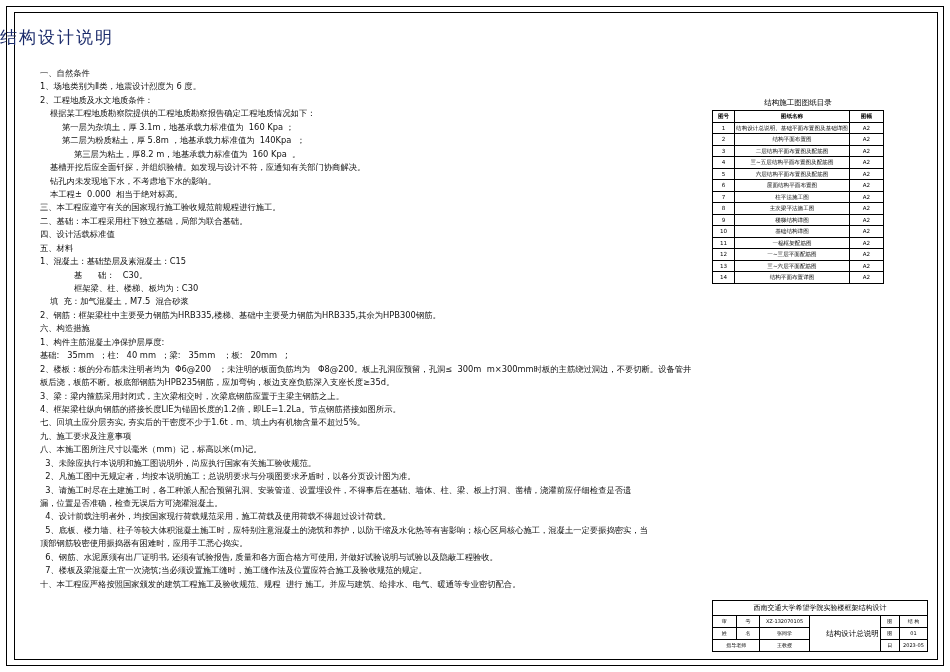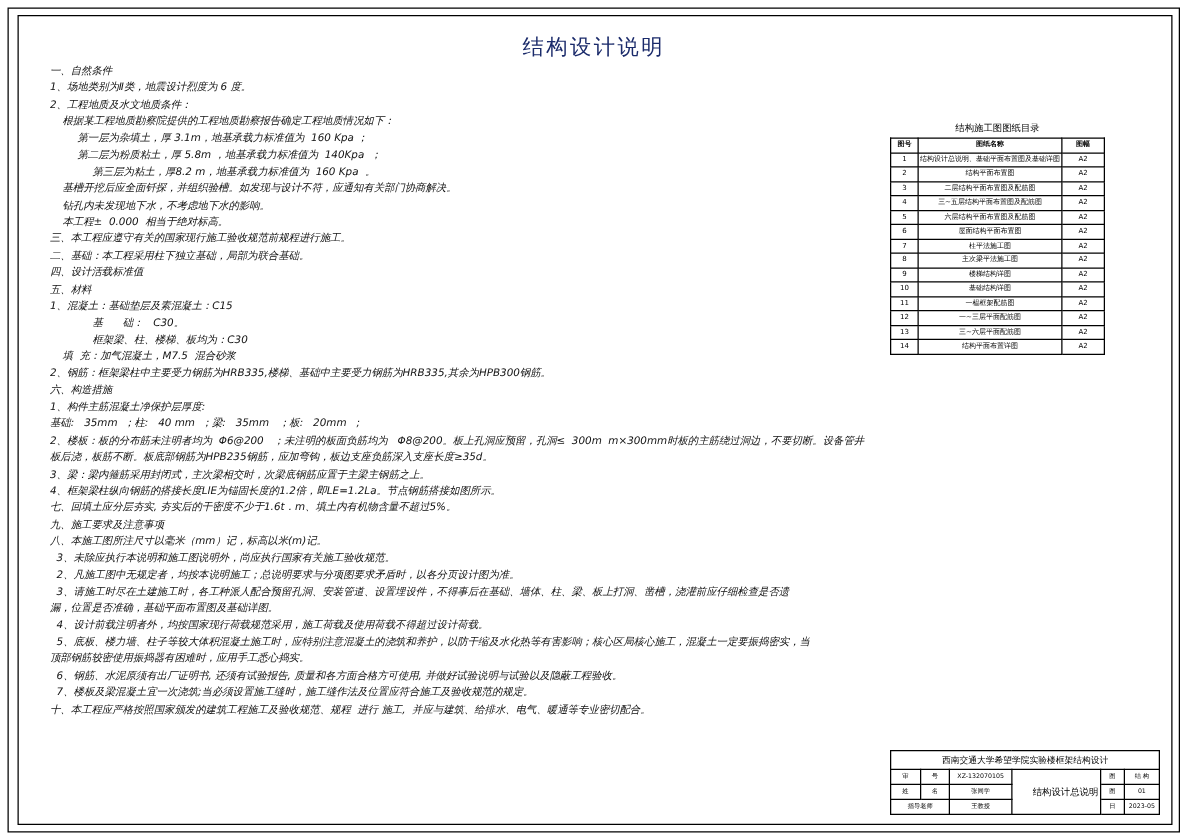--- a/index.html
+++ b/index.html
@@ -1,21 +1,21 @@
 <!DOCTYPE html>
 <html><head>
 <meta charset="utf-8">
 <style>
   html,body{margin:0;padding:0;background:#ffffff;}
   body{width:950px;height:672px;font-family:"DejaVu Sans","Liberation Sans",sans-serif;color:#000;}
   #sheet{position:relative;width:950px;height:672px;box-sizing:border-box;}
   .outer-border{position:absolute;left:6px;top:6px;right:6px;bottom:6px;border:1px solid #000;box-sizing:border-box;}
   .inner-border{position:absolute;left:14px;top:12px;right:12px;bottom:12px;border:1px solid #000;box-sizing:border-box;}
-  #title{position:absolute;top:26px;left:0;width:950px;text-align:center;font-size:17px;letter-spacing:2px;color:#1a2a6a;font-family:"DejaVu Sans","Liberation Sans",sans-serif;}
-  #body-text{position:absolute;left:40px;top:50px;width:660px;font-size:8.3px;line-height:1.62;color:#111;font-style:italic;}
+  #title{position:absolute;top:26px;left:0;width:950px;font-size:17px;letter-spacing:2px;color:#1a2a6a;font-family:"DejaVu Sans","Liberation Sans",sans-serif;}
+  #body-text{position:absolute;left:40px;top:67px;width:660px;font-size:8.3px;line-height:1.62;color:#111;}
   #body-text p{margin:0;white-space:pre;}
   .ind0{padding-left:0px;}
   .ind1{padding-left:10px;}
   .ind2{padding-left:22px;}
   .ind3{padding-left:34px;}
   
   #dwg-list{position:absolute;left:712px;top:98px;width:172px;}
   #dwg-list .cap{text-align:center;font-size:7.5px;margin-bottom:2px;}
   #dwg-list table{border-collapse:collapse;width:100%;font-size:5.6px;table-layout:fixed;}
   #dwg-list th,#dwg-list td{border:1px solid #000;height:10.5px;line-height:10.5px;padding:0;text-align:center;overflow:hidden;white-space:nowrap;}
@@ -67,21 +67,21 @@
       <p class="ind0">2、楼板：板的分布筋未注明者均为  Φ6@200   ；未注明的板面负筋均为   Φ8@200。板上孔洞应预留，孔洞≤  300m  m×300mm时板的主筋绕过洞边，不要切断。设备管井</p>
       <p class="ind0">板后浇，板筋不断。板底部钢筋为HPB235钢筋，应加弯钩，板边支座负筋深入支座长度≥35d。</p>
       <p class="ind0">3、梁：梁内箍筋采用封闭式，主次梁相交时，次梁底钢筋应置于主梁主钢筋之上。</p>
       <p class="ind0">4、框架梁柱纵向钢筋的搭接长度LlE为锚固长度的1.2倍，即LE=1.2La。节点钢筋搭接如图所示。</p>
       <p class="ind0">七、回填土应分层夯实, 夯实后的干密度不少于1.6t．m、填土内有机物含量不超过5%。</p>
       <p class="ind0">九、施工要求及注意事项</p>
       <p class="ind0">八、本施工图所注尺寸以毫米（mm）记，标高以米(m)记。</p>
       <p class="ind0">  3、未除应执行本说明和施工图说明外，尚应执行国家有关施工验收规范。</p>
       <p class="ind0">  2、凡施工图中无规定者，均按本说明施工；总说明要求与分项图要求矛盾时，以各分页设计图为准。</p>
       <p class="ind0">  3、请施工时尽在土建施工时，各工种派人配合预留孔洞、安装管道、设置埋设件，不得事后在基础、墙体、柱、梁、板上打洞、凿槽，浇灌前应仔细检查是否遗</p>
-      <p class="ind0">漏，位置是否准确，基础平面布置图及基础详图。</p>
+      <p class="ind0">漏，位置是否准确，检查无误后方可浇灌混凝土。</p>
       <p class="ind0">  4、设计前载注明者外，均按国家现行荷载规范采用，施工荷载及使用荷载不得超过设计荷载。</p>
       <p class="ind0">  5、底板、楼力墙、柱子等较大体积混凝土施工时，应特别注意混凝土的浇筑和养护，以防干缩及水化热等有害影响；核心区局核心施工，混凝土一定要振捣密实，当</p>
       <p class="ind0">顶部钢筋较密使用振捣器有困难时，应用手工悉心捣实。</p>
       <p class="ind0">  6、钢筋、水泥原须有出厂证明书, 还须有试验报告, 质量和各方面合格方可使用, 并做好试验说明与试验以及隐蔽工程验收。</p>
       <p class="ind0">  7、楼板及梁混凝土宜一次浇筑;当必须设置施工缝时，施工缝作法及位置应符合施工及验收规范的规定。</p>
       <p class="ind0">十、本工程应严格按照国家颁发的建筑工程施工及验收规范、规程  进行 施工,  并应与建筑、给排水、电气、暖通等专业密切配合。</p>
     </div>
 
   <div id="dwg-list">
     <div class="cap">结构施工图图纸目录</div>

